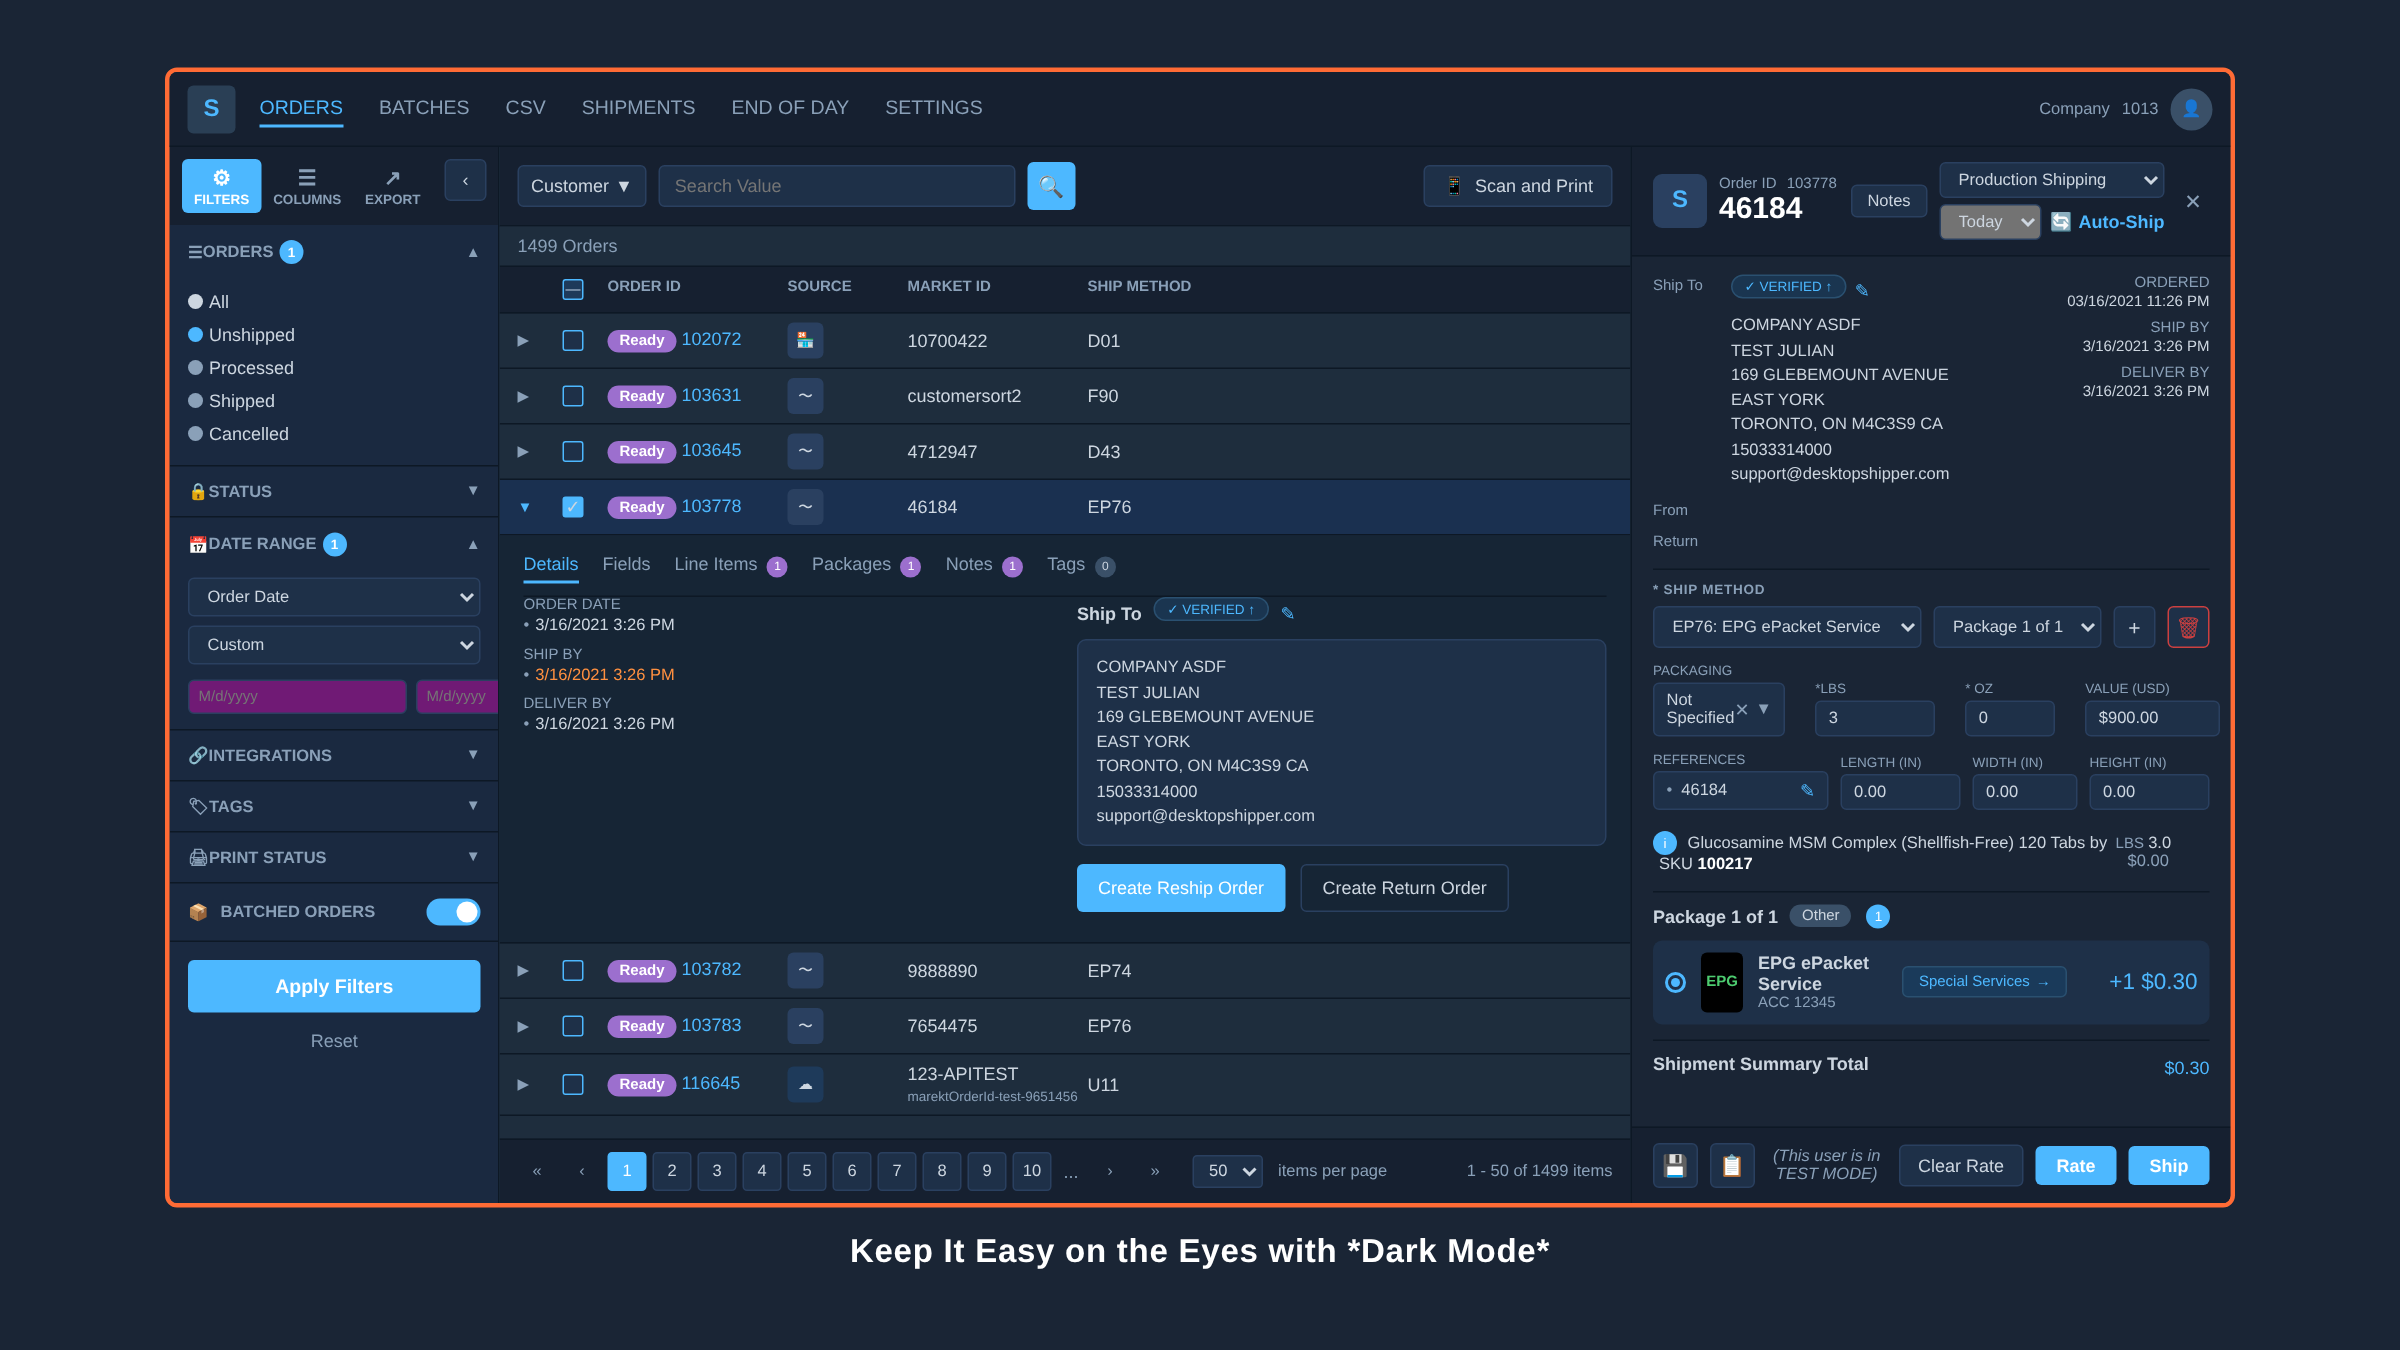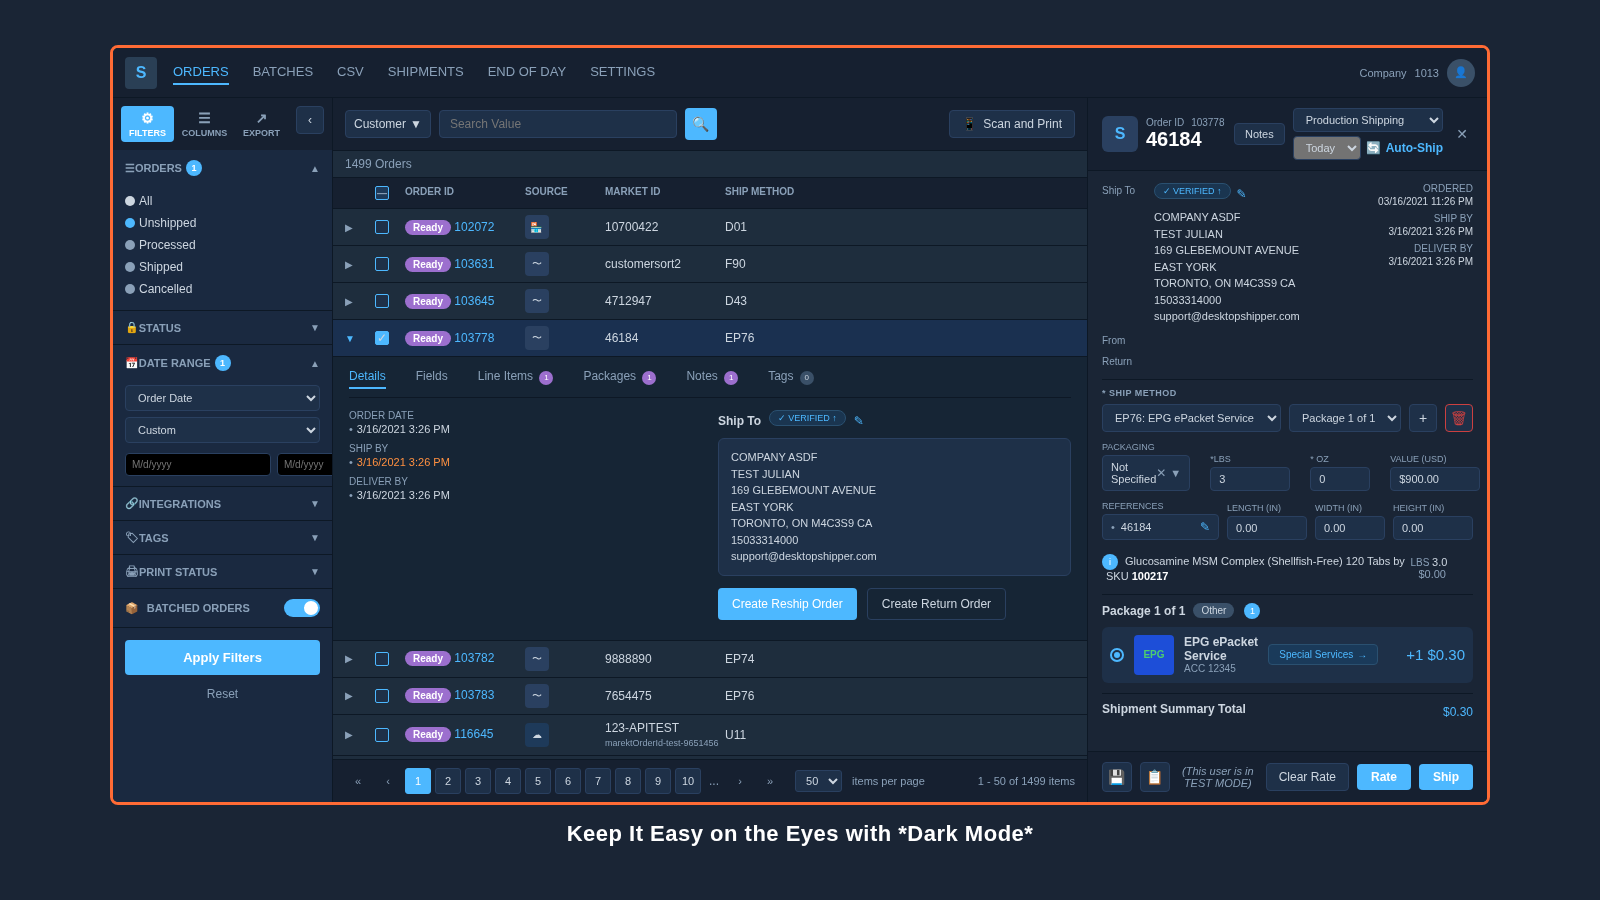--- a/index.html
+++ b/index.html
@@ -188,21 +188,21 @@
       margin-bottom: 6px;
       font-size: 11px;
     }
     .date-row {
       display: flex;
       gap: 6px;
       margin-top: 4px;
     }
     .date-input {
       flex: 1;
-      background: #000000;
+      background: #701a75;
       border: 1px solid #2a4060;
       color: #8aa0b8;
       padding: 5px 6px;
       border-radius: 4px;
       font-size: 10px;
     }
 
     .apply-btn {
       margin: 12px;
       background: #4db8ff;
@@ -385,22 +385,21 @@
     }
 
     
     .expanded-detail {
       background: #162535;
       border-bottom: 1px solid #0d1825;
       padding: 12px 16px;
     }
     .detail-tabs {
       display: flex;
-      gap: 30px;
-      margin-bottom: 12px;
+      gap: 16px;
       border-bottom: 1px solid #0d1825;
       padding-bottom: 8px;
     }
     .detail-tab {
       color: #8aa0b8;
       font-size: 12px;
       cursor: pointer;
       padding-bottom: 4px;
     }
     .detail-tab.active {
@@ -804,22 +803,22 @@
     .carrier-row {
       display: flex;
       align-items: center;
       gap: 10px;
       padding: 8px;
       background: #1e3048;
       border-radius: 6px;
       margin-bottom: 8px;
     }
     .carrier-logo {
-      width: 40px; height: 40px;
-      background: #1d4ed8;
+      width: 28px; height: 40px;
+      background: #000000;
       border-radius: 4px;
       display: flex;
       align-items: center;
       justify-content: center;
       font-size: 10px;
       color: #4dcc70;
       font-weight: 700;
     }
     .carrier-info { flex: 1; }
     .carrier-name { font-size: 12px; color: #cdd6e0; font-weight: 600; }

